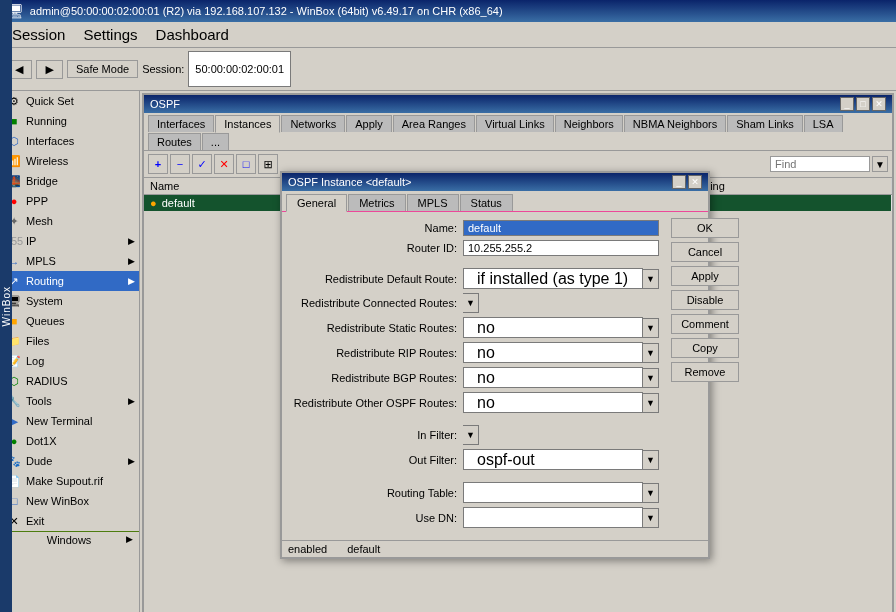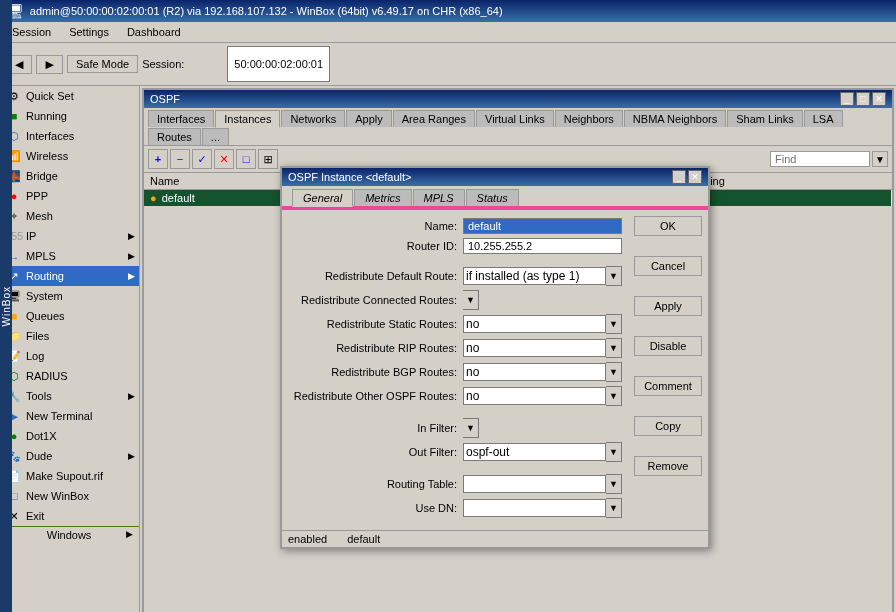--- a/index.html
+++ b/index.html
@@ -20,21 +20,21 @@
     .menu-bar {
       background: #d4d0c8;
       padding: 2px 4px;
       display: flex;
       gap: 2px;
       border-bottom: 1px solid #999;
     }
     .menu-item {
       padding: 2px 8px;
       cursor: pointer;
-      font-size: 11px;
+      font-size: 15px;
     }
 
     
     .toolbar {
       background: #d4d0c8;
       padding: 3px 6px;
       display: flex;
       align-items: center;
       gap: 4px;
       border-bottom: 1px solid #999;
@@ -45,21 +45,20 @@
       border: 1px solid #999;
       cursor: pointer;
       font-size: 11px;
     }
     .session-label { font-size: 11px; }
     .session-value {
       border: 1px solid #7a7a7a;
       padding: 11px 6px;
       background: white;
       font-size: 11px;
-      margin-left: 39px;
     }
 
     
     .main-layout {
       display: flex;
       height: calc(612px - 52px);
     }
 
     
     .sidebar {
@@ -258,24 +257,23 @@
       background: #d4d0c8;
       border: 1px solid #666;
       cursor: pointer;
       font-size: 9px;
       display: flex; align-items: center; justify-content: center;
     }
 
     .dialog-tabs {
       display: flex;
       background: #d4d0c8;
-      padding: 3px 10px 0;
+      padding: 3px 4px 0;
       gap: 1px;
-      border-bottom: 4px solid #ec4899;
-      font-style: italic;
+      border-bottom: 1px solid #ec4899;
     }
     .dialog-tab {
       padding: 2px 10px;
       background: #bbb;
       border: 1px solid #999;
       border-bottom: none;
       cursor: pointer;
       font-size: 11px;
     }
     .dialog-tab.active {
@@ -318,22 +316,22 @@
     }
     .form-select-row {
       display: flex;
       align-items: center;
       gap: 0;
       flex: 1;
     }
     .form-select {
       flex: 1;
       border: 1px solid #7a7a7a;
-      padding: 1px 2px;
-      font-size: 12px;
+      padding: 1px 13px;
+      font-size: 16px;
       background: white;
       appearance: none;
     }
     .select-arrow {
       width: 16px; height: 20px;
       background: #d4d0c8;
       border: 1px solid #7a7a7a;
       border-left: none;
       cursor: pointer;
       display: flex; align-items: center; justify-content: center;
@@ -341,21 +339,21 @@
     }
     .form-separator {
       height: 8px;
     }
 
     .dialog-actions {
       width: 80px;
       padding: 6px 6px;
       display: flex;
       flex-direction: column;
-      gap: 20px;
+      gap: 4px;
     }
     .action-btn {
       width: 68px;
       padding: 3px 6px;
       background: #d4d0c8;
       border: 1px solid #999;
       cursor: pointer;
       font-size: 11px;
       text-align: center;
     }

